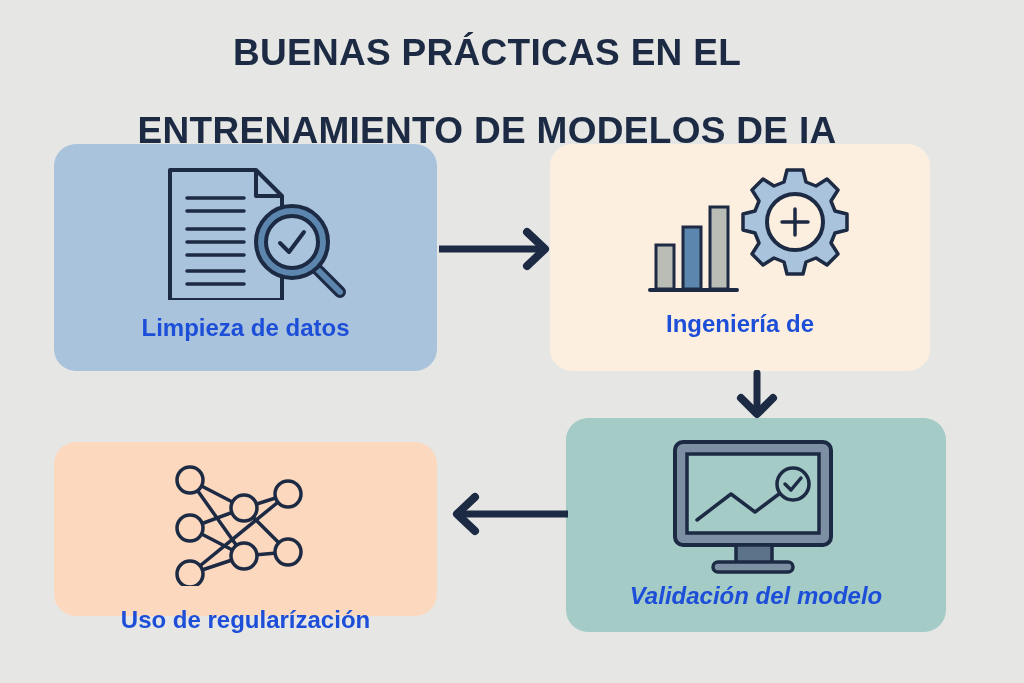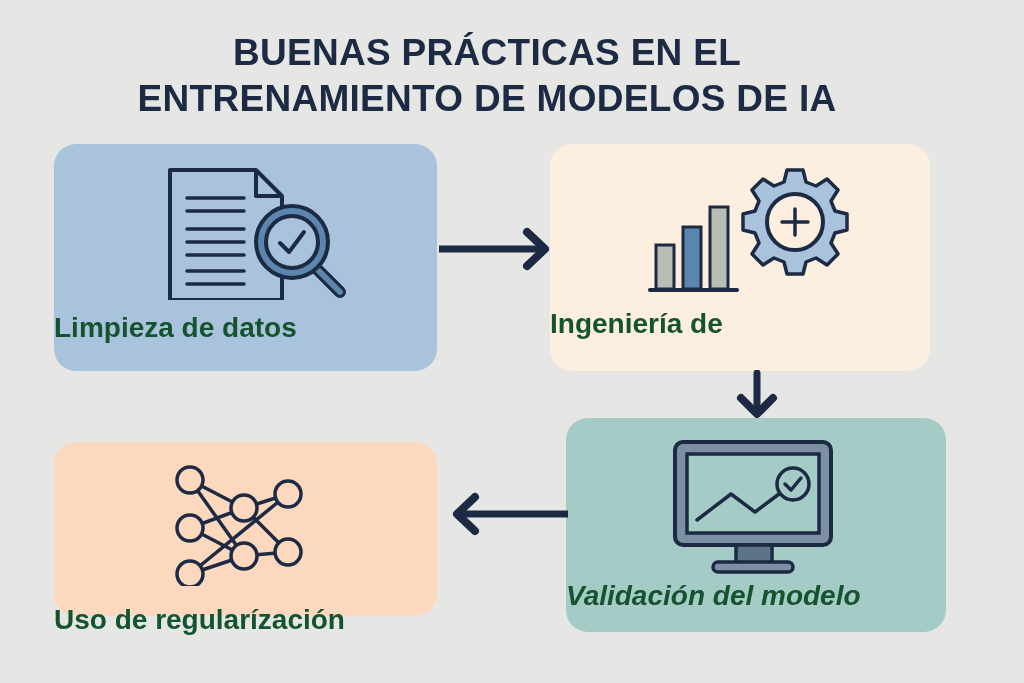--- a/index.html
+++ b/index.html
@@ -14,34 +14,34 @@
     position: absolute;
     left: 0; top: 30px; width: 1024px;
     text-align: center;
     font-weight: 700;
     font-size: 37px;
     line-height: 46px;
     letter-spacing: 0.3px;
     color: #1c2a44;
   }
   .title .line1 { display: block; padding-right: 50px; }
-  .title .line2 { display: block; padding-right: 50px; }
+  .title .line2 { display: block; padding-right: 50px; margin-top: 32px; }
   .box {
     position: absolute;
     border-radius: 22px;
     display: flex;
     flex-direction: column;
     align-items: center;
   }
   .box .label {
     font-weight: 700;
-    font-size: 28px;
+    font-size: 24px;
     line-height: 32px;
-    text-align: left;
-    color: #14532d;
+    text-align: center;
+    color: #1d4ed8;
   }
   #box-cleaning { left: 54px; top: 144px; width: 383px; height: 227px; }
   #box-features { left: 550px; top: 144px; width: 380px; height: 227px; }
   #box-regularization { left: 54px; top: 442px; width: 383px; height: 174px; }
   #box-validation { left: 566px; top: 418px; width: 380px; height: 214px; }
   .icon { position: absolute; }
   .label-abs { position: absolute; width: 100%; left: 0; }
   svg.arrow { position: absolute; }
 </style>
 </head>

